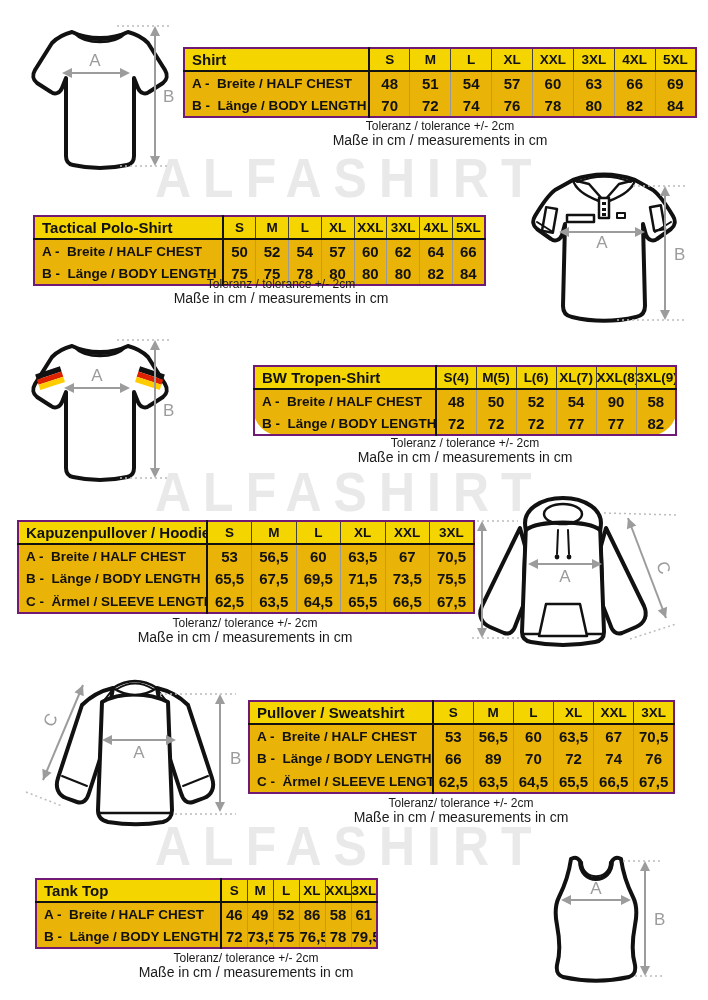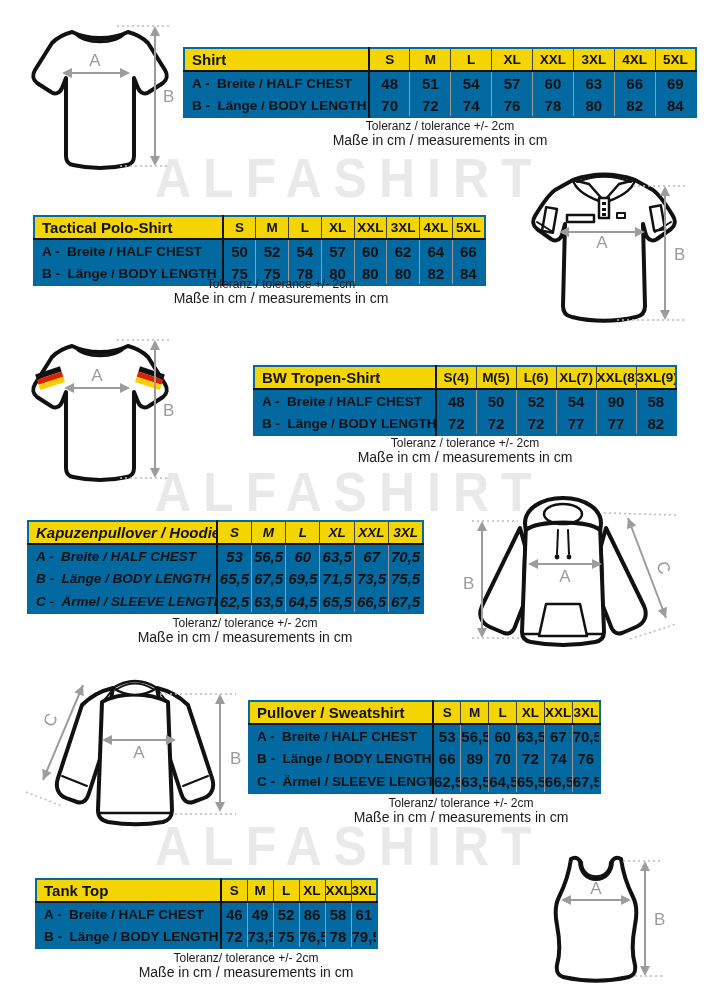--- a/index.html
+++ b/index.html
@@ -7,37 +7,37 @@
         font-family:"Liberation Sans",sans-serif;}
 
   
   .watermark{position:absolute;left:155px;z-index:0;color:#e9e9e9;
              font-weight:bold;font-size:50px;letter-spacing:12px;line-height:52px;
              transform:scaleY(1.12);transform-origin:left top;white-space:nowrap;
              user-select:none;}
 
   
   table.size-table{position:absolute;z-index:2;border-collapse:collapse;table-layout:fixed;
-                   background:#0369a1;border:2px solid #0369a1;padding-left:46px;}
+                   background:#eab308;border:2px solid #701a75;padding-left:46px;}
   table.size-table th,table.size-table td{padding:0;margin:0;overflow:hidden;}
   table.size-table thead tr{height:23px;}
   table.size-table tbody tr{height:23px;}
   table.size-table th{background:#F5D500;border-bottom:2px solid #111;font-weight:bold;color:#111;}
   table.size-table th.title{text-align:left;padding-left:7px;font-size:15px;border-right:2px solid #111;white-space:nowrap;}
   table.size-table th.size{text-align:center;font-size:13.5px;border-left:1px solid #444;}
   table.size-table td.label{text-align:left;padding-left:7px;font-size:13.5px;font-weight:bold;
                             color:#111;border-right:2px solid #111;white-space:pre;}
   table.size-table td.value{text-align:center;font-size:15px;font-weight:bold;color:#111;
                             border-left:1px solid #9a9a9a;}
 
   #t0{left:183px;top:47px;width:514px;}
   #t1{left:33px;top:215px;width:453px;}
-  #t2{left:253px;top:365px;width:424px;}
-  #t3{left:27px;top:520px;width:397px;font-style:italic;}
-  #t4{left:248px;top:700px;width:353px;}
+  #t2{left:253px;top:365px;width:424px;border-radius:28px;}
+  #t3{left:17px;top:520px;width:458px;}
+  #t4{left:248px;top:700px;width:427px;}
   #t5{left:35px;top:878px;width:343px;}
 
   
   .tolerance{position:absolute;z-index:2;width:300px;text-align:center;color:#1a1a1a;}
   .tolerance .l1{font-size:12px;line-height:15px;}
   .tolerance .l2{font-size:14px;line-height:12px;}
   #tol0{left:290px;top:119px;}
   #tol1{left:131px;top:277px;}
   #tol2{left:315px;top:436px;}
   #tol3{left:95px;top:616px;}

